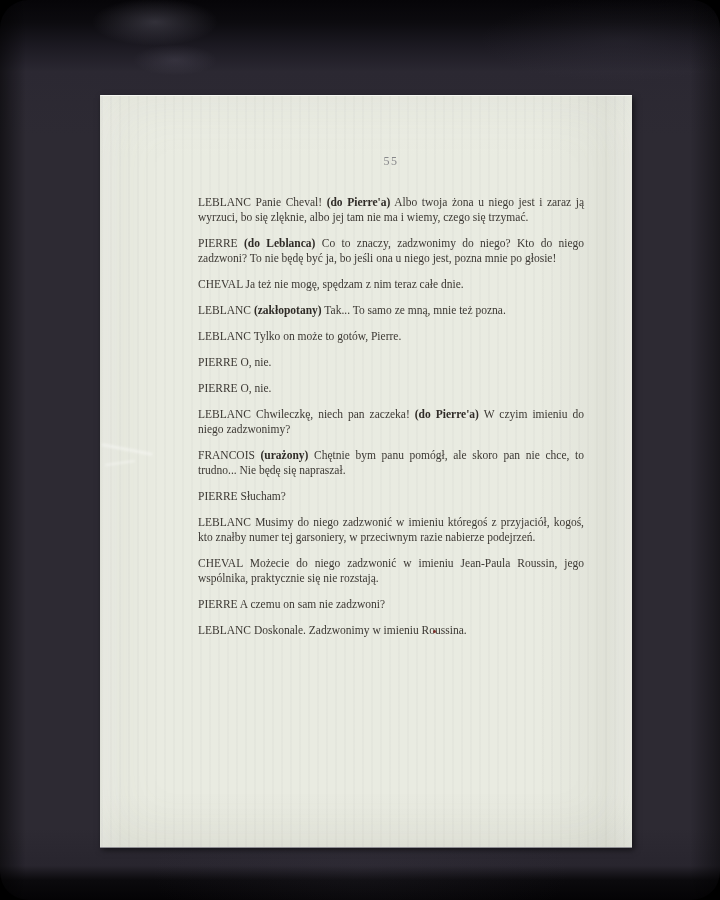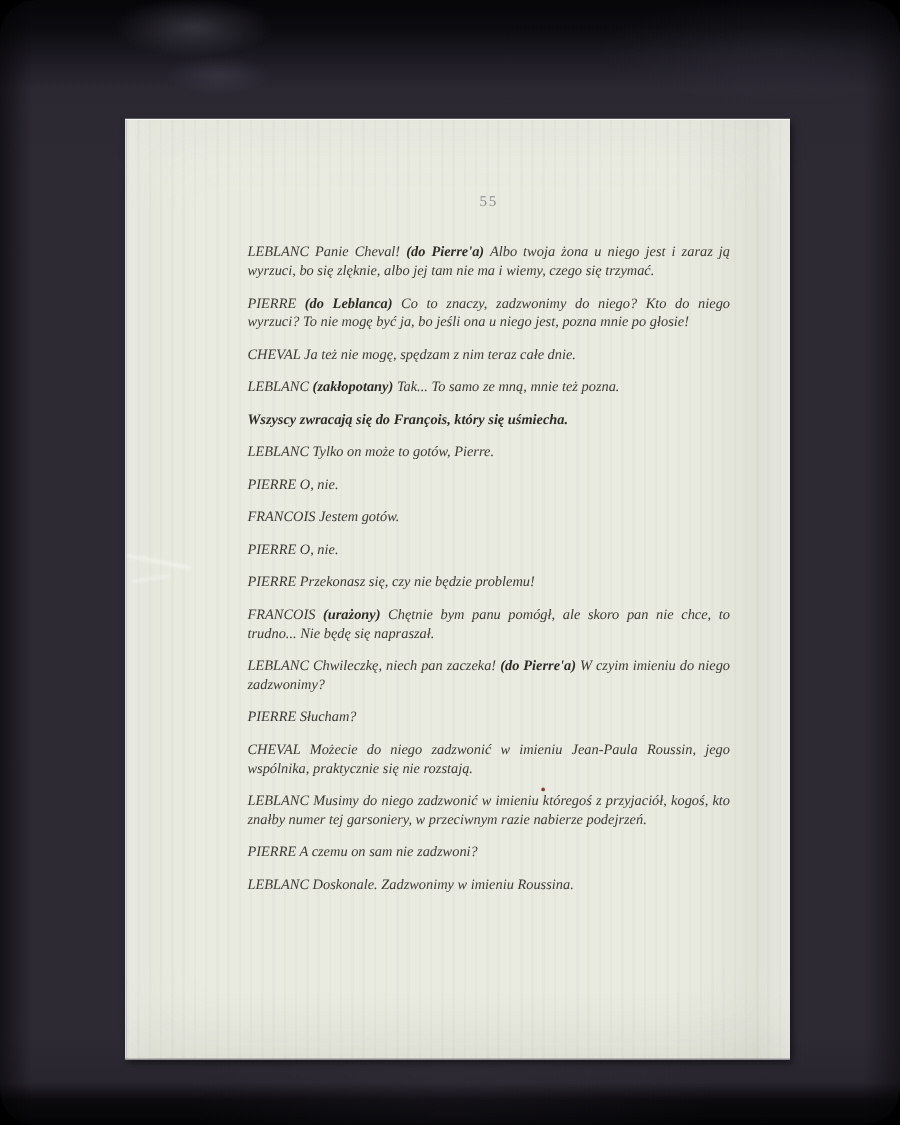--- a/index.html
+++ b/index.html
@@ -48,21 +48,21 @@
     text-align:center;
     color:var(--page-number);
     font-size:12px;letter-spacing:1.5px;line-height:15px;
   }
   .script-text{
     margin-top:26px;margin-left:97px;width:386px;
     color:var(--ink);
     font-size:11.5px;line-height:15px;
     text-align:justify;
   }
-  .script-text p{margin:0 0 11px 0;font-style:italic;}
+  .script-text p{margin:0 0 11px 0;}
   .script-text .b{font-weight:bold;color:var(--ink-bold);}
   .smudge{
     position:absolute;left:0px;top:352px;width:52px;height:3px;
     background:rgba(255,255,255,.55);
     border-radius:2px;
     transform:rotate(11deg);
     filter:blur(1.2px);
     opacity:.7;
   }
   .smudge2{
@@ -80,34 +80,31 @@
   }
 </style>
 </head>
 <body>
 
 <div class="scene">
   <div class="page">
     <div class="page-number">55</div>
     <div class="script-text" id="script-text">
         <p><span>LEBLANC Panie Cheval! </span><span class="b">(do Pierre'a)</span><span> Albo twoja żona u niego jest i zaraz ją wyrzuci, bo się zlęknie, albo jej tam nie ma i wiemy, czego się trzymać.</span></p>
-        <p><span>PIERRE </span><span class="b">(do Leblanca)</span><span> Co to znaczy, zadzwonimy do niego? Kto do niego wyrzuci? To nie mogę być ja, bo jeśli ona u niego jest, pozna mnie po głosie!</span></p>
+        <p><span>PIERRE </span><span class="b">(do Leblanca)</span><span> Co to znaczy, zadzwonimy do niego? Kto do niego zadzwoni? To nie będę być ja, bo jeśli ona u niego jest, pozna mnie po głosie!</span></p>
         <p><span>CHEVAL Ja też nie mogę, spędzam z nim teraz całe dnie.</span></p>
         <p><span>LEBLANC </span><span class="b">(zakłopotany)</span><span> Tak... To samo ze mną, mnie też pozna.</span></p>
-        <p><span class="b">Wszyscy zwracają się do François, który się uśmiecha.</span></p>
         <p><span>LEBLANC Tylko on może to gotów, Pierre.</span></p>
         <p><span>PIERRE O, nie.</span></p>
-        <p><span>FRANCOIS Jestem gotów.</span></p>
         <p><span>PIERRE O, nie.</span></p>
-        <p><span>PIERRE Przekonasz się, czy nie będzie problemu!</span></p>
+        <p><span>LEBLANC Chwileczkę, niech pan zaczeka! </span><span class="b">(do Pierre'a)</span><span> W czyim imieniu do niego zadzwonimy?</span></p>
         <p><span>FRANCOIS </span><span class="b">(urażony)</span><span> Chętnie bym panu pomógł, ale skoro pan nie chce, to trudno... Nie będę się napraszał.</span></p>
-        <p><span>LEBLANC Chwileczkę, niech pan zaczeka! </span><span class="b">(do Pierre'a)</span><span> W czyim imieniu do niego zadzwonimy?</span></p>
         <p><span>PIERRE Słucham?</span></p>
+        <p><span>LEBLANC Musimy do niego zadzwonić w imieniu któregoś z przyjaciół, kogoś, kto znałby numer tej garsoniery, w przeciwnym razie nabierze podejrzeń.</span></p>
         <p><span>CHEVAL Możecie do niego zadzwonić w imieniu Jean-Paula Roussin, jego wspólnika, praktycznie się nie rozstają.</span></p>
-        <p><span>LEBLANC Musimy do niego zadzwonić w imieniu któregoś z przyjaciół, kogoś, kto znałby numer tej garsoniery, w przeciwnym razie nabierze podejrzeń.</span></p>
         <p><span>PIERRE A czemu on sam nie zadzwoni?</span></p>
         <p><span>LEBLANC Doskonale. Zadzwonimy w imieniu Roussina.</span></p>
       </div>
     <div class="smudge"></div>
     <div class="smudge2"></div>
     <div class="red-dot"></div>
   </div>
 </div>
 
 </body></html>

